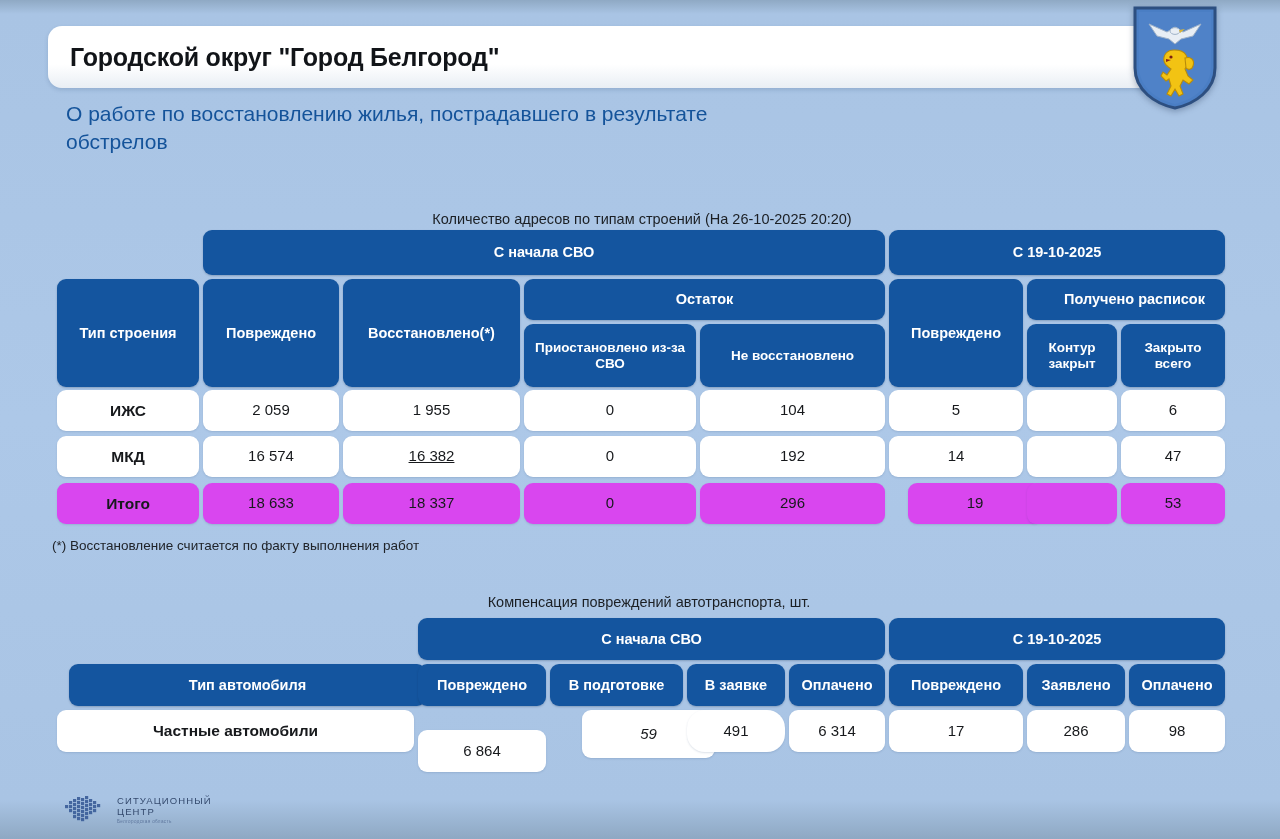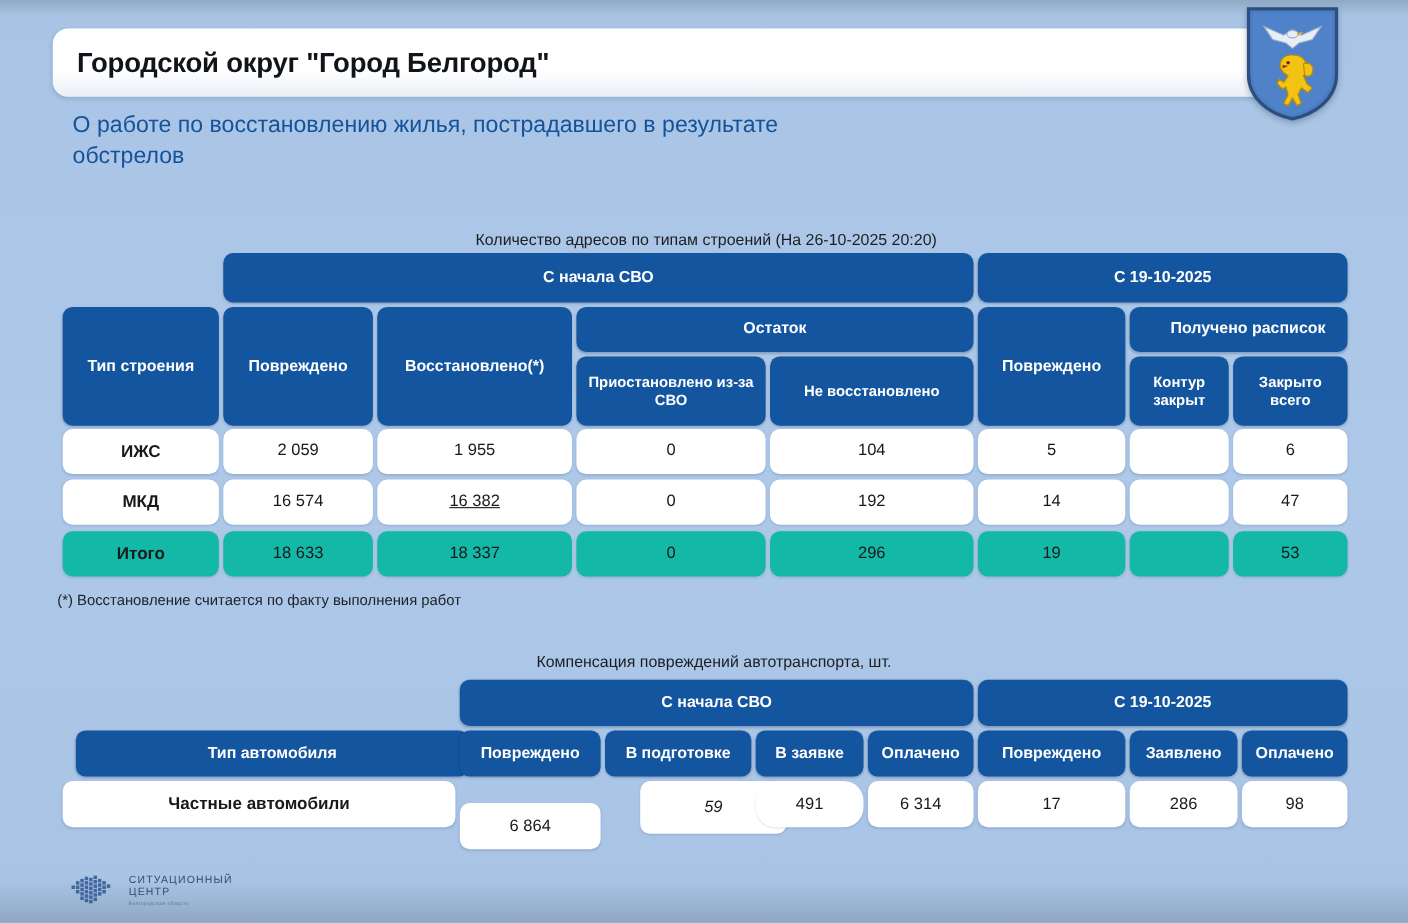--- a/index.html
+++ b/index.html
@@ -91,21 +91,21 @@
     box-shadow: 0 1px 2px rgba(20,45,80,.25);
   }
   .hcell.small { font-size: 13.5px; }
   .dcell {
     background: #ffffff;
     color: #17191c;
     font-size: 15px;
     box-shadow: 0 1px 2px rgba(40,70,110,.16);
   }
   .dcell.label { font-weight: bold; font-size: 15.5px; }
-  .dcell.total { background: #14b8a6; }
+  .dcell.total { background: #d946ef; }
 
   
   .footnote {
     position: absolute;
     left: 52px;
     top: 538px;
     font-size: 13.5px;
     color: #20242a;
   }
 
@@ -203,21 +203,21 @@
 <div class="cell dcell" style="left:700px; top:436px; width:185px; height:41px;">192</div>
 <div class="cell dcell" style="left:889px; top:436px; width:134px; height:41px;">14</div>
 <div class="cell dcell" style="left:1027px; top:436px; width:90px; height:41px;"></div>
 <div class="cell dcell" style="left:1121px; top:436px; width:104px; height:41px;">47</div>
 
 <div class="cell dcell label total" style="left:57px; top:483px; width:142px; height:41px;">Итого</div>
 <div class="cell dcell total" style="left:203px; top:483px; width:136px; height:41px;">18 633</div>
 <div class="cell dcell total" style="left:343px; top:483px; width:177px; height:41px;">18 337</div>
 <div class="cell dcell total" style="left:524px; top:483px; width:172px; height:41px;">0</div>
 <div class="cell dcell total" style="left:700px; top:483px; width:185px; height:41px;">296</div>
-<div class="cell dcell total" style="left:889px; top:483px; width:134px; height:41px;">19</div>
+<div class="cell dcell total" style="left:908px; top:483px; width:134px; height:41px;">19</div>
 <div class="cell dcell total" style="left:1027px; top:483px; width:90px; height:41px;"></div>
 <div class="cell dcell total" style="left:1121px; top:483px; width:104px; height:41px;">53</div>
 
 <div class="footnote">(*) Восстановление считается по факту выполнения работ</div>
 
 <div class="caption" style="left:469px; top:594px; width:360px;">Компенсация повреждений автотранспорта, шт.</div>
 
 <div class="cell hcell" style="left:418px; top:618px; width:467px; height:42px;">С начала СВО</div>
 <div class="cell hcell" style="left:889px; top:618px; width:336px; height:42px;">С 19-10-2025</div>
 

